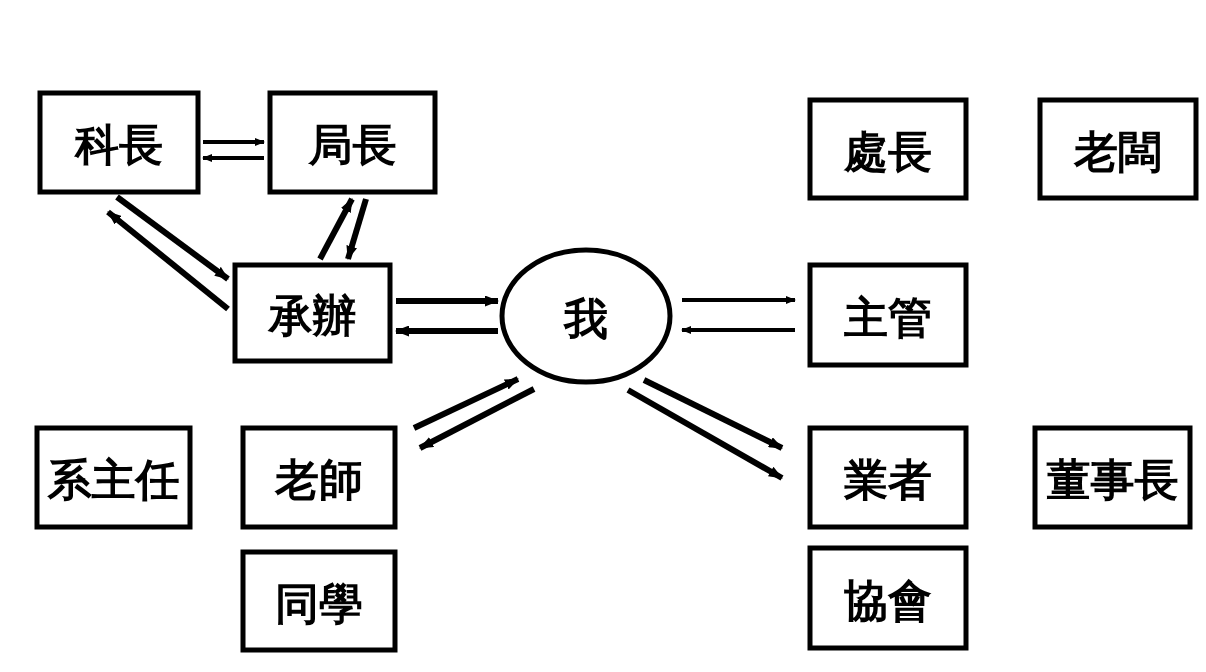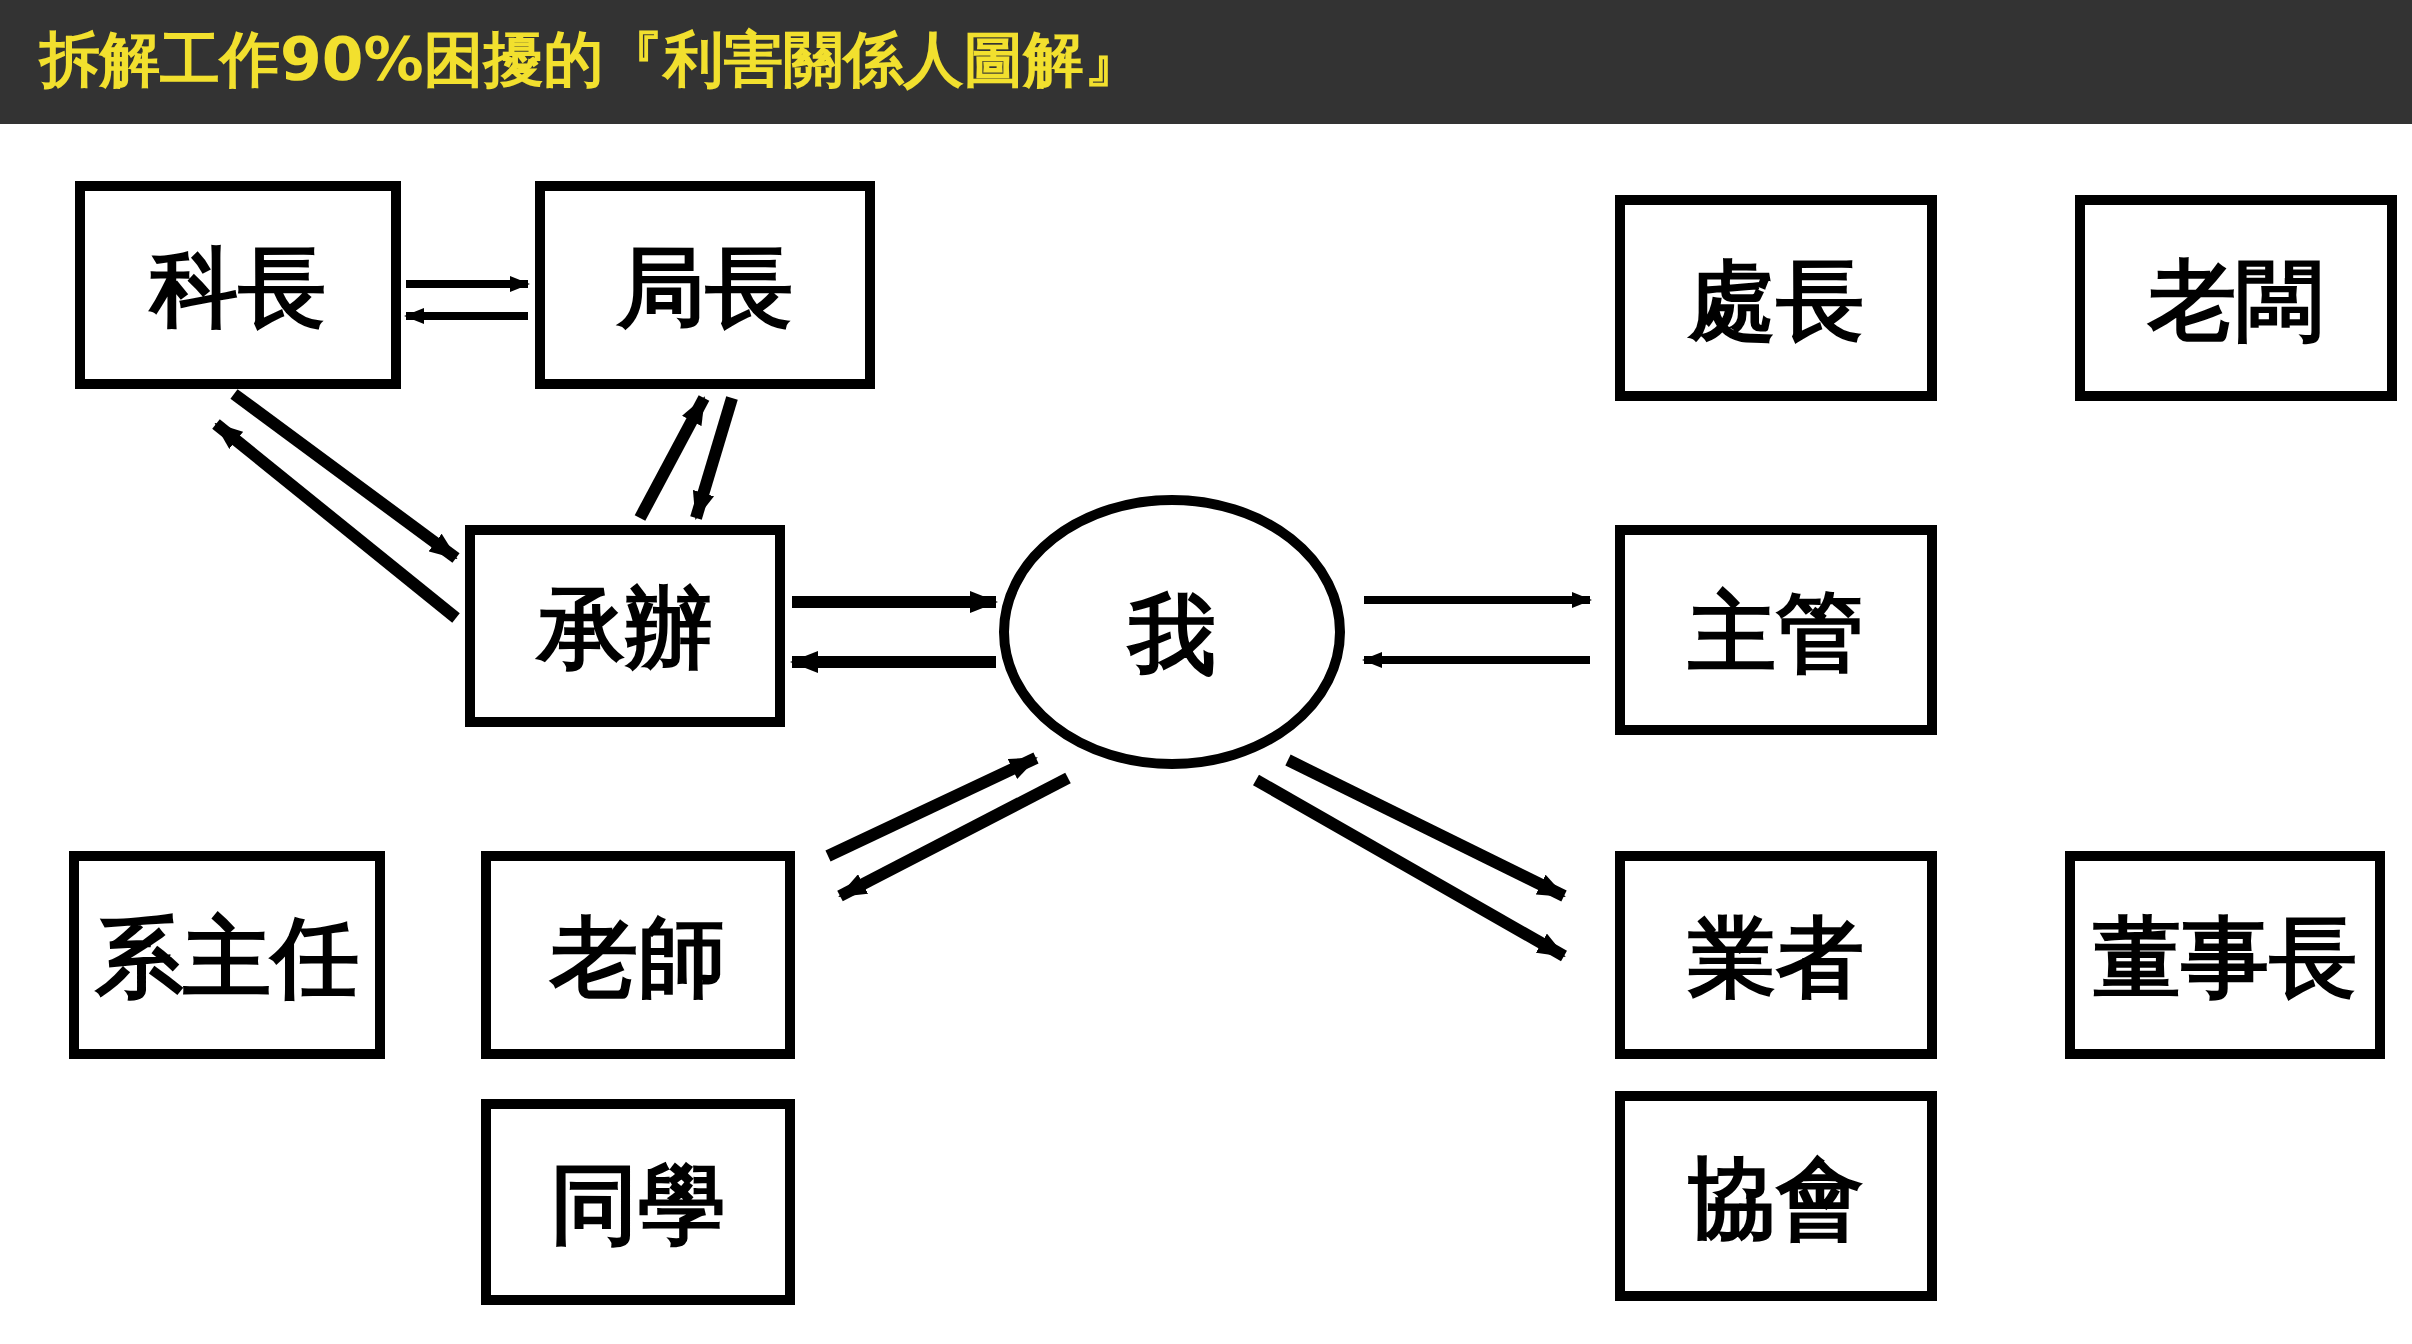--- a/index.html
+++ b/index.html
@@ -72,23 +72,20 @@
     fill: none;
   }
   .edge-thin { stroke-width: 4; }
   .edge-thick { stroke-width: 6; }
 </style>
 </head>
 <body>
 
 <div id="slide">
 
-  <div id="title-bar">
-    <div id="title-text">拆解工作90%困擾的『利害關係人圖解』</div>
-  </div>
 
   <svg id="diagram" viewBox="0 0 1206 610" xmlns="http://www.w3.org/2000/svg">
     <defs>
       <marker id="ah-thin" markerWidth="10" markerHeight="8" refX="9" refY="4" orient="auto" markerUnits="userSpaceOnUse">
         <path d="M0,0 L10,4 L0,8 z" fill="#000000"></path>
       </marker>
       <marker id="ah-thick" markerWidth="14" markerHeight="11" refX="13" refY="5.5" orient="auto" markerUnits="userSpaceOnUse">
         <path d="M0,0 L14,5.5 L0,11 z" fill="#000000"></path>
       </marker>
     </defs>

